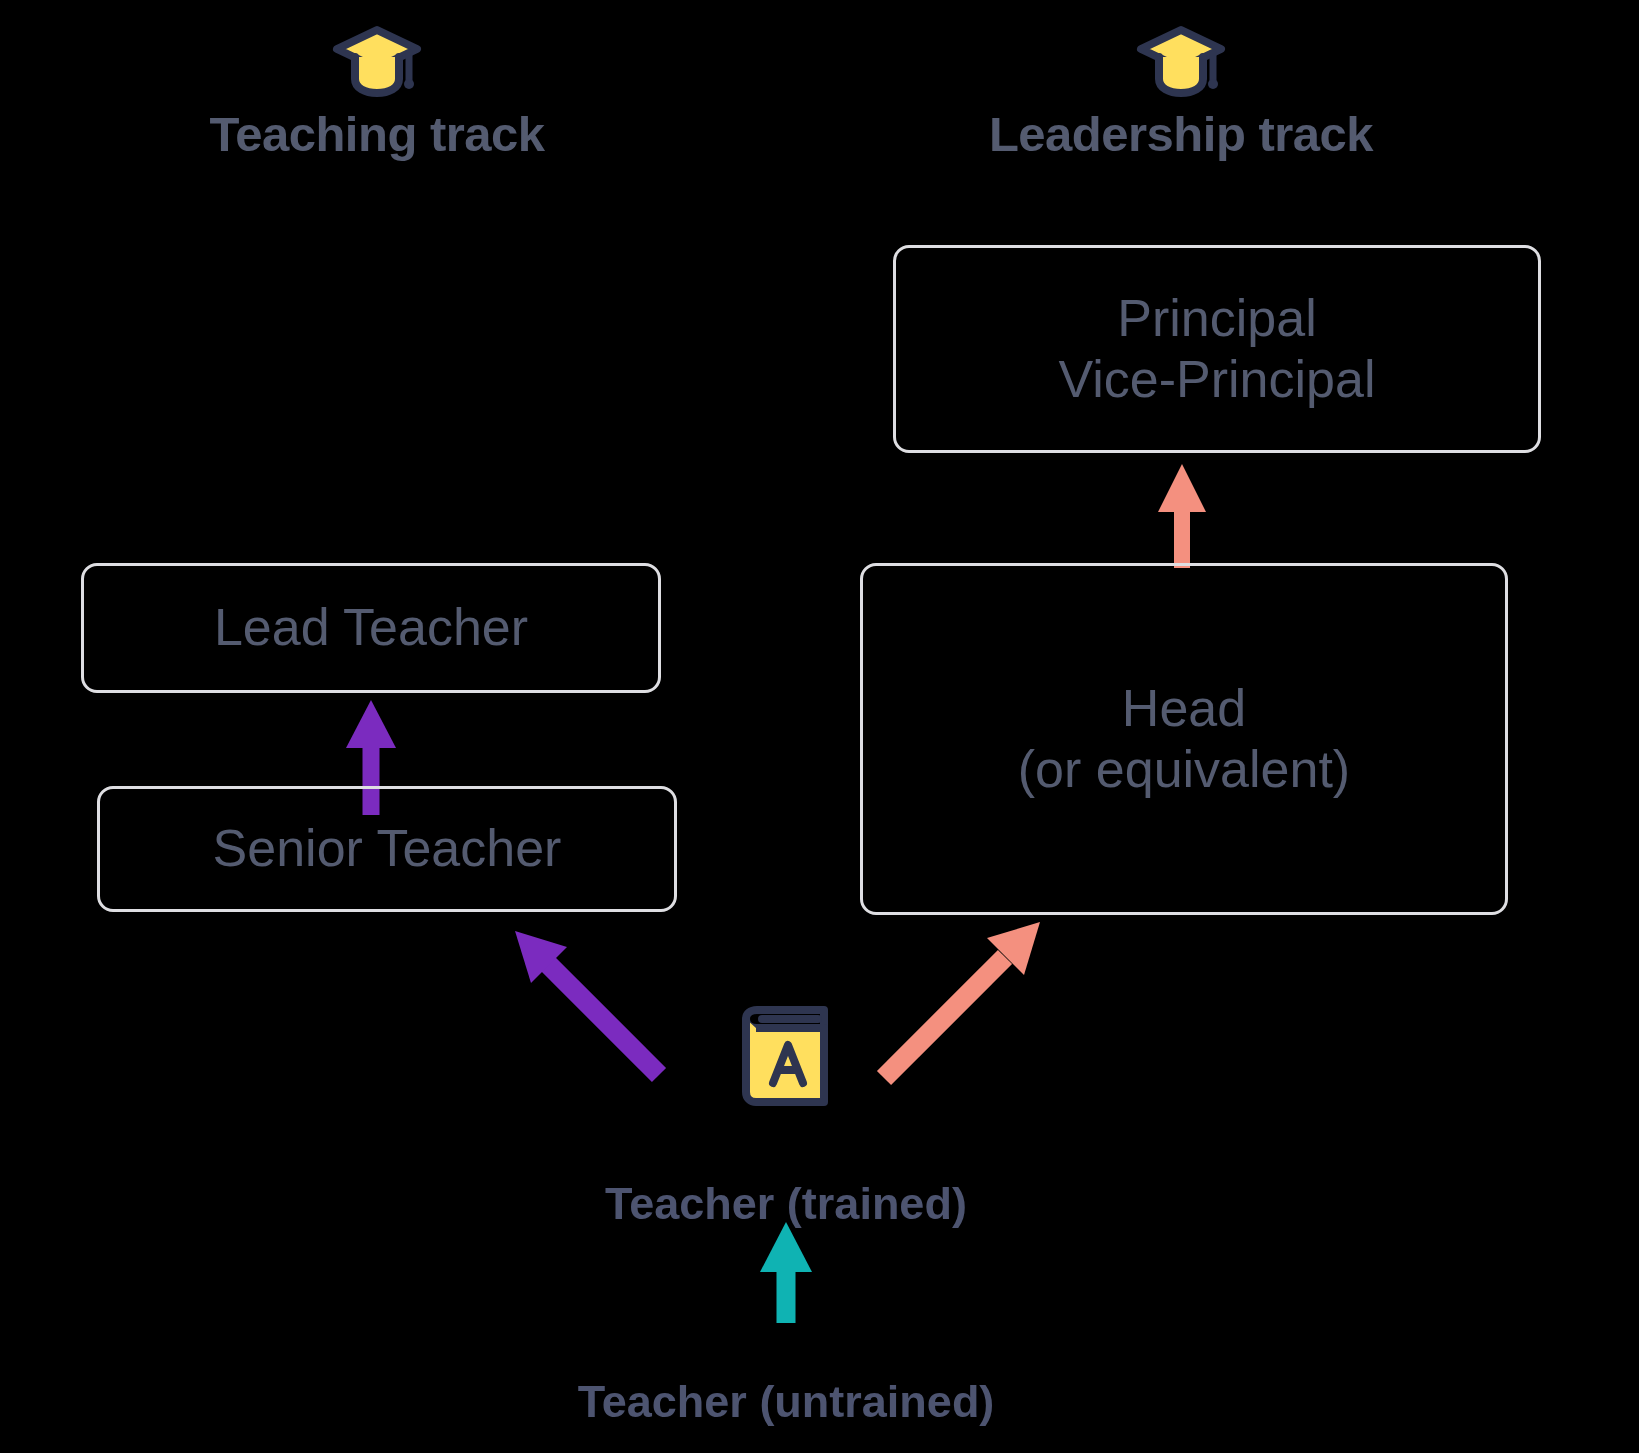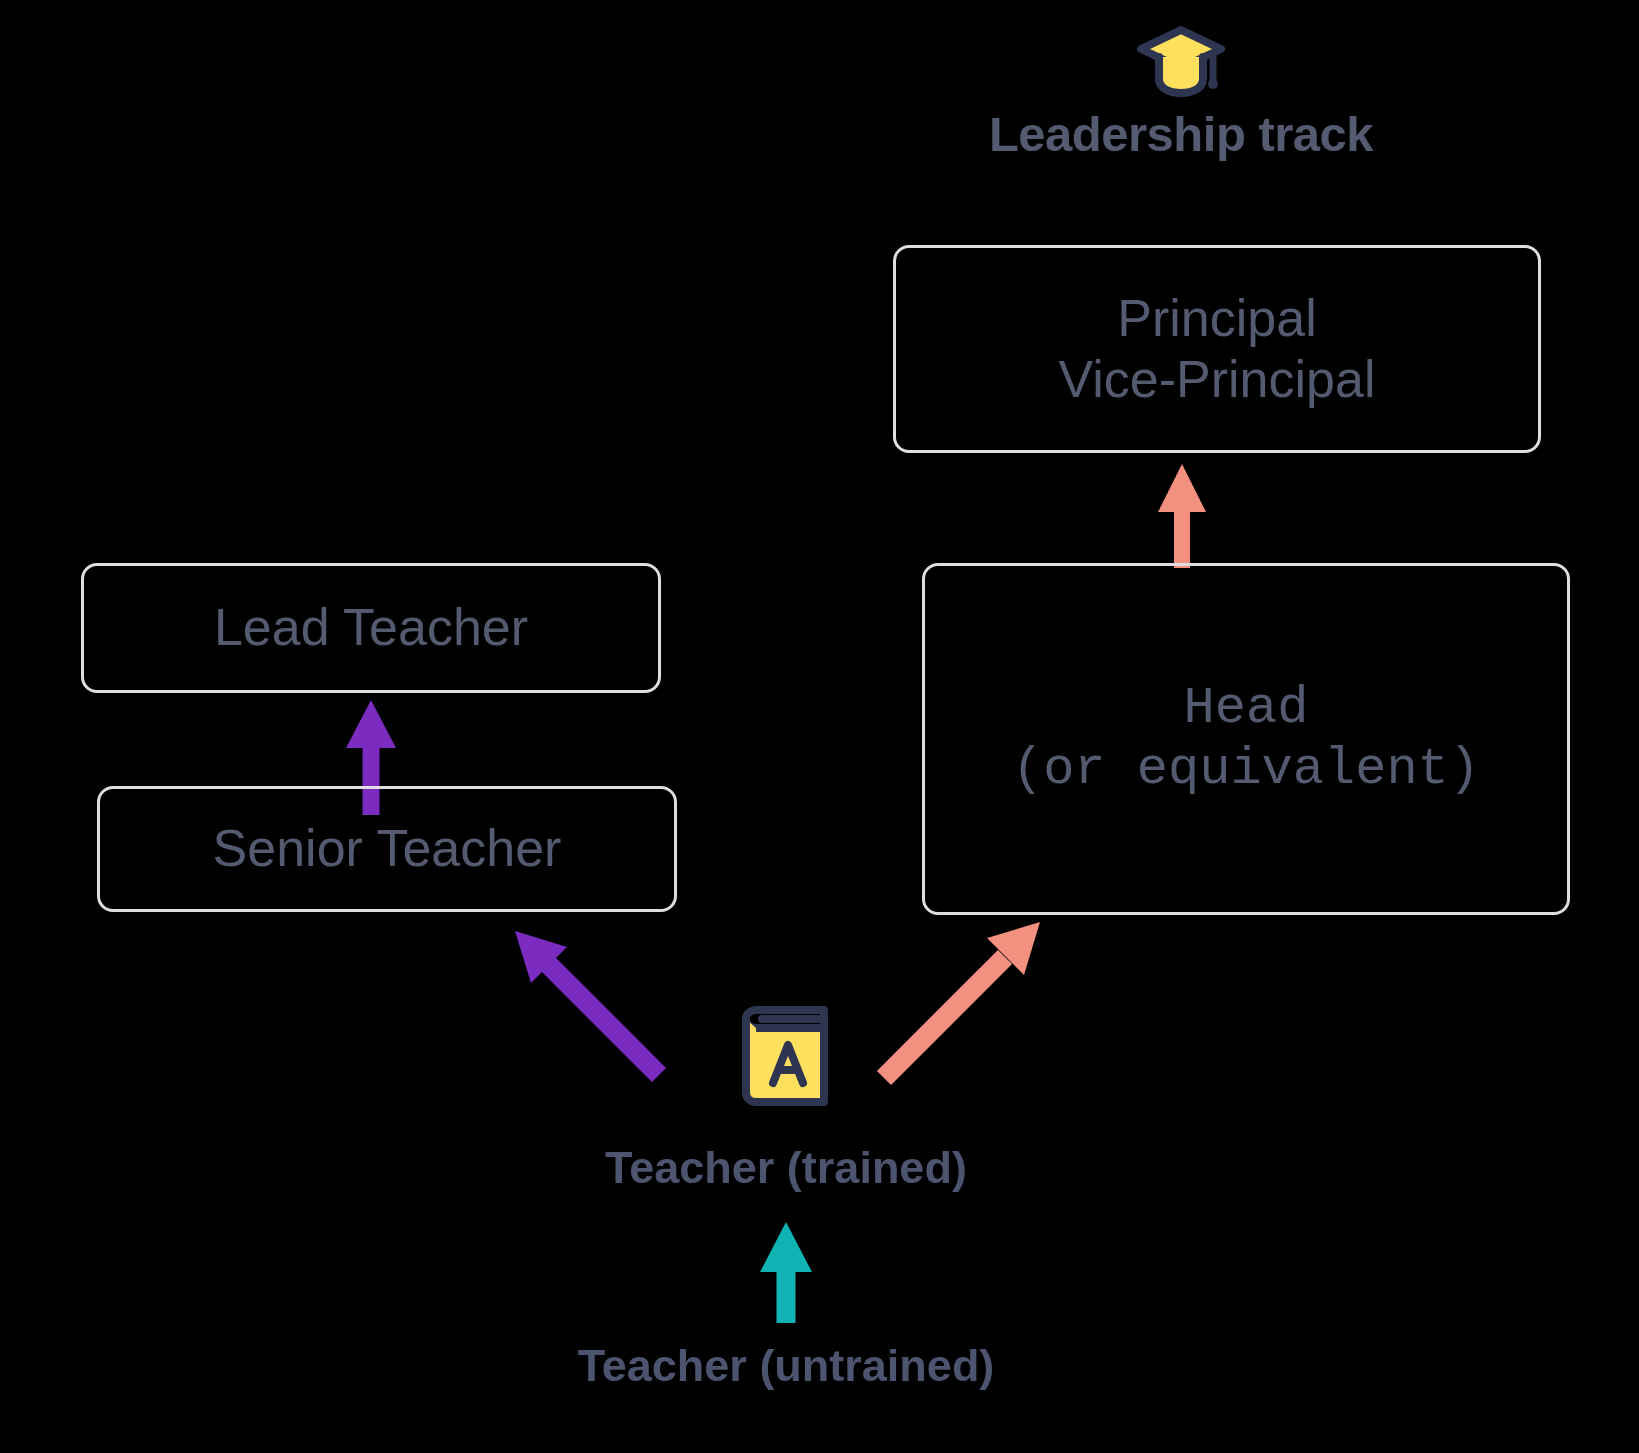--- a/index.html
+++ b/index.html
@@ -63,20 +63,21 @@
 
   
   .node-label {
     position: absolute;
     color: #4D5470;
     font-size: 45px;
     font-weight: bold;
     white-space: nowrap;
     line-height: 1;
     text-align: center;
+    margin-top: 36px;
   }
 
   
   .book-icon-wrap {
     position: absolute;
     width: 96px;
     height: 112px;
   }
   .book-icon-wrap svg { display:block; width:100%; height:100%; }
 
@@ -115,20 +116,31 @@
       <path d="M 884 1078 L 1005 957" stroke="#F4907F" stroke-width="20" fill="none"></path>
       <path d="M 1040 922 L 1024 975 L 987 938 Z" fill="#F4907F"></path>
     </g>
 
     <g>
       <path d="M 786 1323 L 786 1262" stroke="#0FB3B3" stroke-width="19" fill="none"></path>
       <path d="M 786 1222 L 812 1272 L 760 1272 Z" fill="#0FB3B3"></path>
     </g>
   </svg>
 
+  <div class="track-header" style="left:178px; top:22px; width:398px;">
+    <span class="cap-icon">
+      <svg viewBox="0 0 92 78" xmlns="http://www.w3.org/2000/svg">
+        <path d="M46 8 L86 27 L46 46 L6 27 Z" fill="#FFDF5E" stroke="#2E3550" stroke-width="8" stroke-linejoin="round"></path>
+        <path d="M24 35 L24 57 C24 66 34 71 46 71 C58 71 68 66 68 57 L68 35" fill="#FFDF5E" stroke="#2E3550" stroke-width="8" stroke-linejoin="round" stroke-linecap="round"></path>
+        <path d="M78 31 L78 58" stroke="#2E3550" stroke-width="7" stroke-linecap="round" fill="none"></path>
+        <circle cx="78" cy="62" r="5" fill="#2E3550"></circle>
+      </svg>
+    </span>
+    <span class="track-title">Teaching track</span>
+  </div>
 
   <div class="track-header" style="left:946px; top:22px; width:470px;">
     <span class="cap-icon">
       <svg viewBox="0 0 92 78" xmlns="http://www.w3.org/2000/svg">
         <path d="M46 8 L86 27 L46 46 L6 27 Z" fill="#FFDF5E" stroke="#2E3550" stroke-width="8" stroke-linejoin="round"></path>
         <path d="M24 35 L24 57 C24 66 34 71 46 71 C58 71 68 66 68 57 L68 35" fill="#FFDF5E" stroke="#2E3550" stroke-width="8" stroke-linejoin="round" stroke-linecap="round"></path>
         <path d="M78 31 L78 58" stroke="#2E3550" stroke-width="7" stroke-linecap="round" fill="none"></path>
         <circle cx="78" cy="62" r="5" fill="#2E3550"></circle>
       </svg>
     </span>
@@ -141,21 +153,21 @@
   </div>
 
   <div class="role-box" style="left:81px; top:563px; width:580px; height:130px;text-decoration:underline;">
     <span class="role-label">Lead Teacher</span>
   </div>
 
   <div class="role-box" style="left:81px; top:786px; width:580px; height:126px;margin-left:16px;">
     <span class="role-label">Senior Teacher</span>
   </div>
 
-  <div class="role-box" style="left:922px; top:563px; width:648px; height:352px;font-family:Liberation Mono, monospace;">
+  <div class="role-box" style="left:860px; top:563px; width:648px; height:352px;">
     <span class="role-label">Head
 (or equivalent)</span>
   </div>
 
   <div class="book-icon-wrap" style="left:740px; top:1000px;">
     <svg viewBox="0 0 96 112" xmlns="http://www.w3.org/2000/svg">
 
       <path d="M17 10 L84 10 L84 28 L17 28 C10 28 6 24 6 19 C6 14 10 10 17 10 Z" fill="none" stroke="#2E3550" stroke-width="8" stroke-linejoin="round"></path>
       <path d="M22 19 L78 19" stroke="#2E3550" stroke-width="8" stroke-linecap="round"></path>
 

